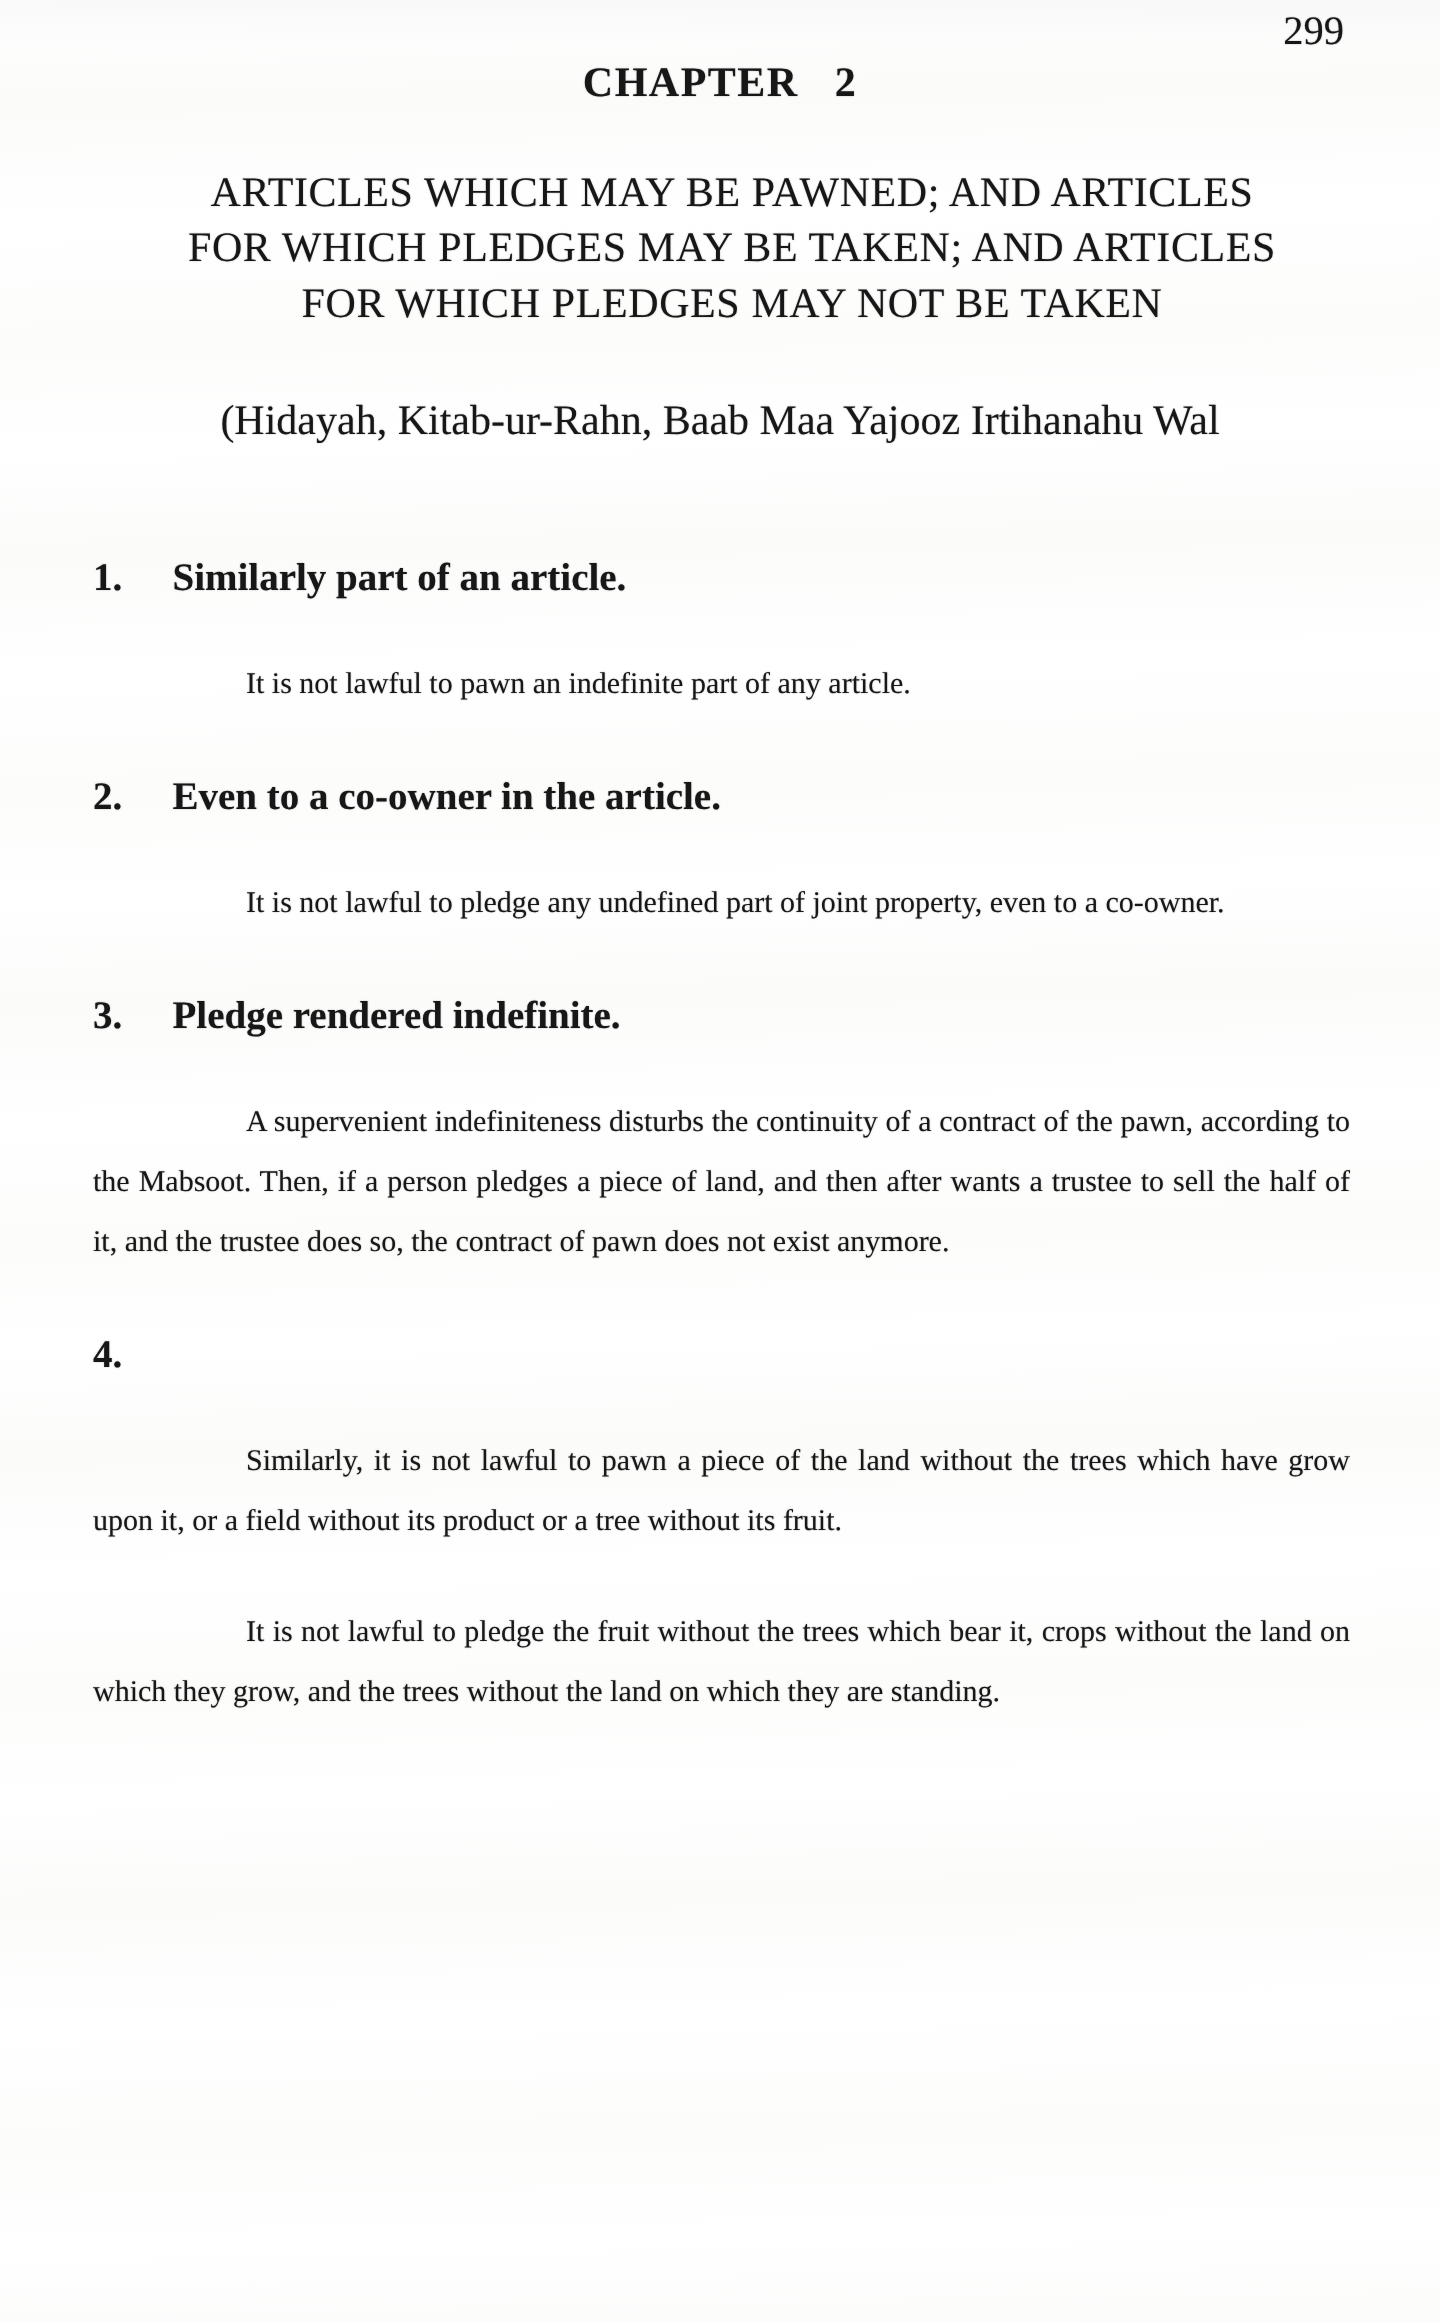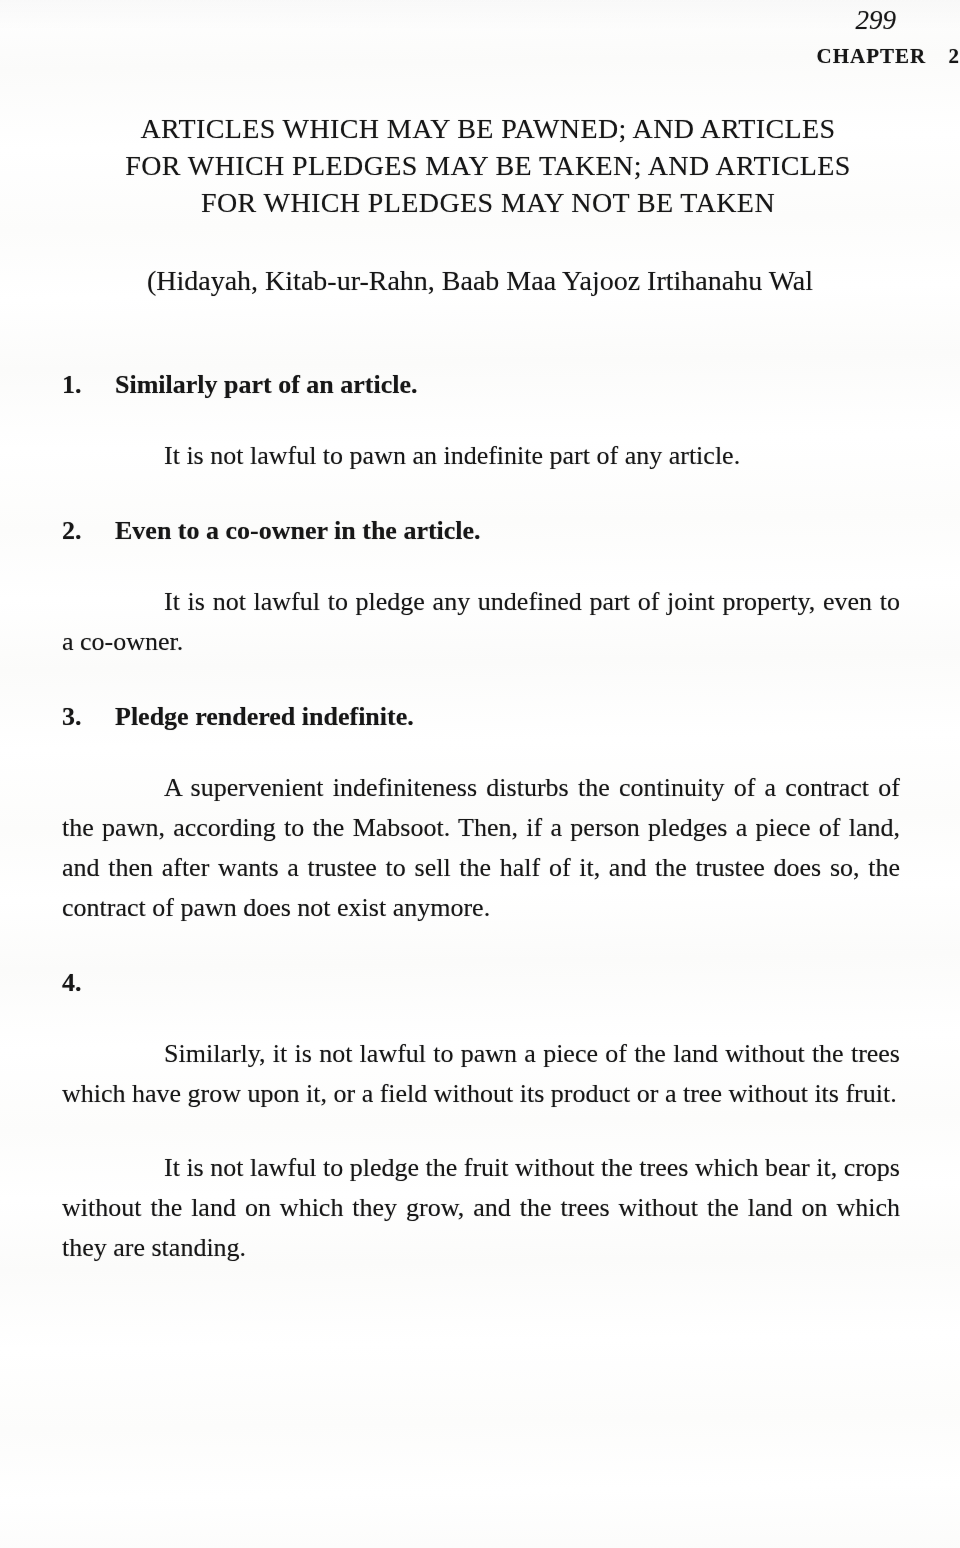--- a/index.html
+++ b/index.html
@@ -18,30 +18,29 @@
       linear-gradient(180deg, rgba(0,0,0,0.025) 0%, rgba(0,0,0,0) 2%),
       repeating-linear-gradient(179deg, #ffffff 0px, #fbfbfa 70px, #ffffff 150px, #fcfcfb 230px, #ffffff 300px);
     text-shadow: 0 0 1px rgba(45,45,45,0.45);
   }
   .page-number {
     position: absolute;
     top: 5px;
     right: 64px;
     font-size: 27px;
     line-height: 30px;
-    font-style: italic;
   }
   .chapter {
     position: absolute;
     top: 40px;
     left: 0;
     right: 0;
     margin: 0;
-    text-align: right;
-    font-size: 21px;
+    text-align: center;
+    font-size: 28px;
     font-weight: bold;
     letter-spacing: 1px;
     word-spacing: 16px;
     line-height: 32px;
   }
   .main-heading {
     position: absolute;
     top: 110px;
     left: 16px;
     right: 0;
@@ -71,21 +70,21 @@
     font-weight: bold;
     font-size: 26px;
     line-height: 34px;
   }
   .sec:first-child { margin-top: 0; }
   .sec .num {
     flex: 0 0 53px;
   }
   .para {
     margin: 34px 0 0 0;
-    font-size: 26px;
+    font-size: 20px;
     line-height: 40px;
     text-align: justify;
     text-indent: 102px;
   }
 </style>
 </head>
 <body>
 
 <div class="page">
 

